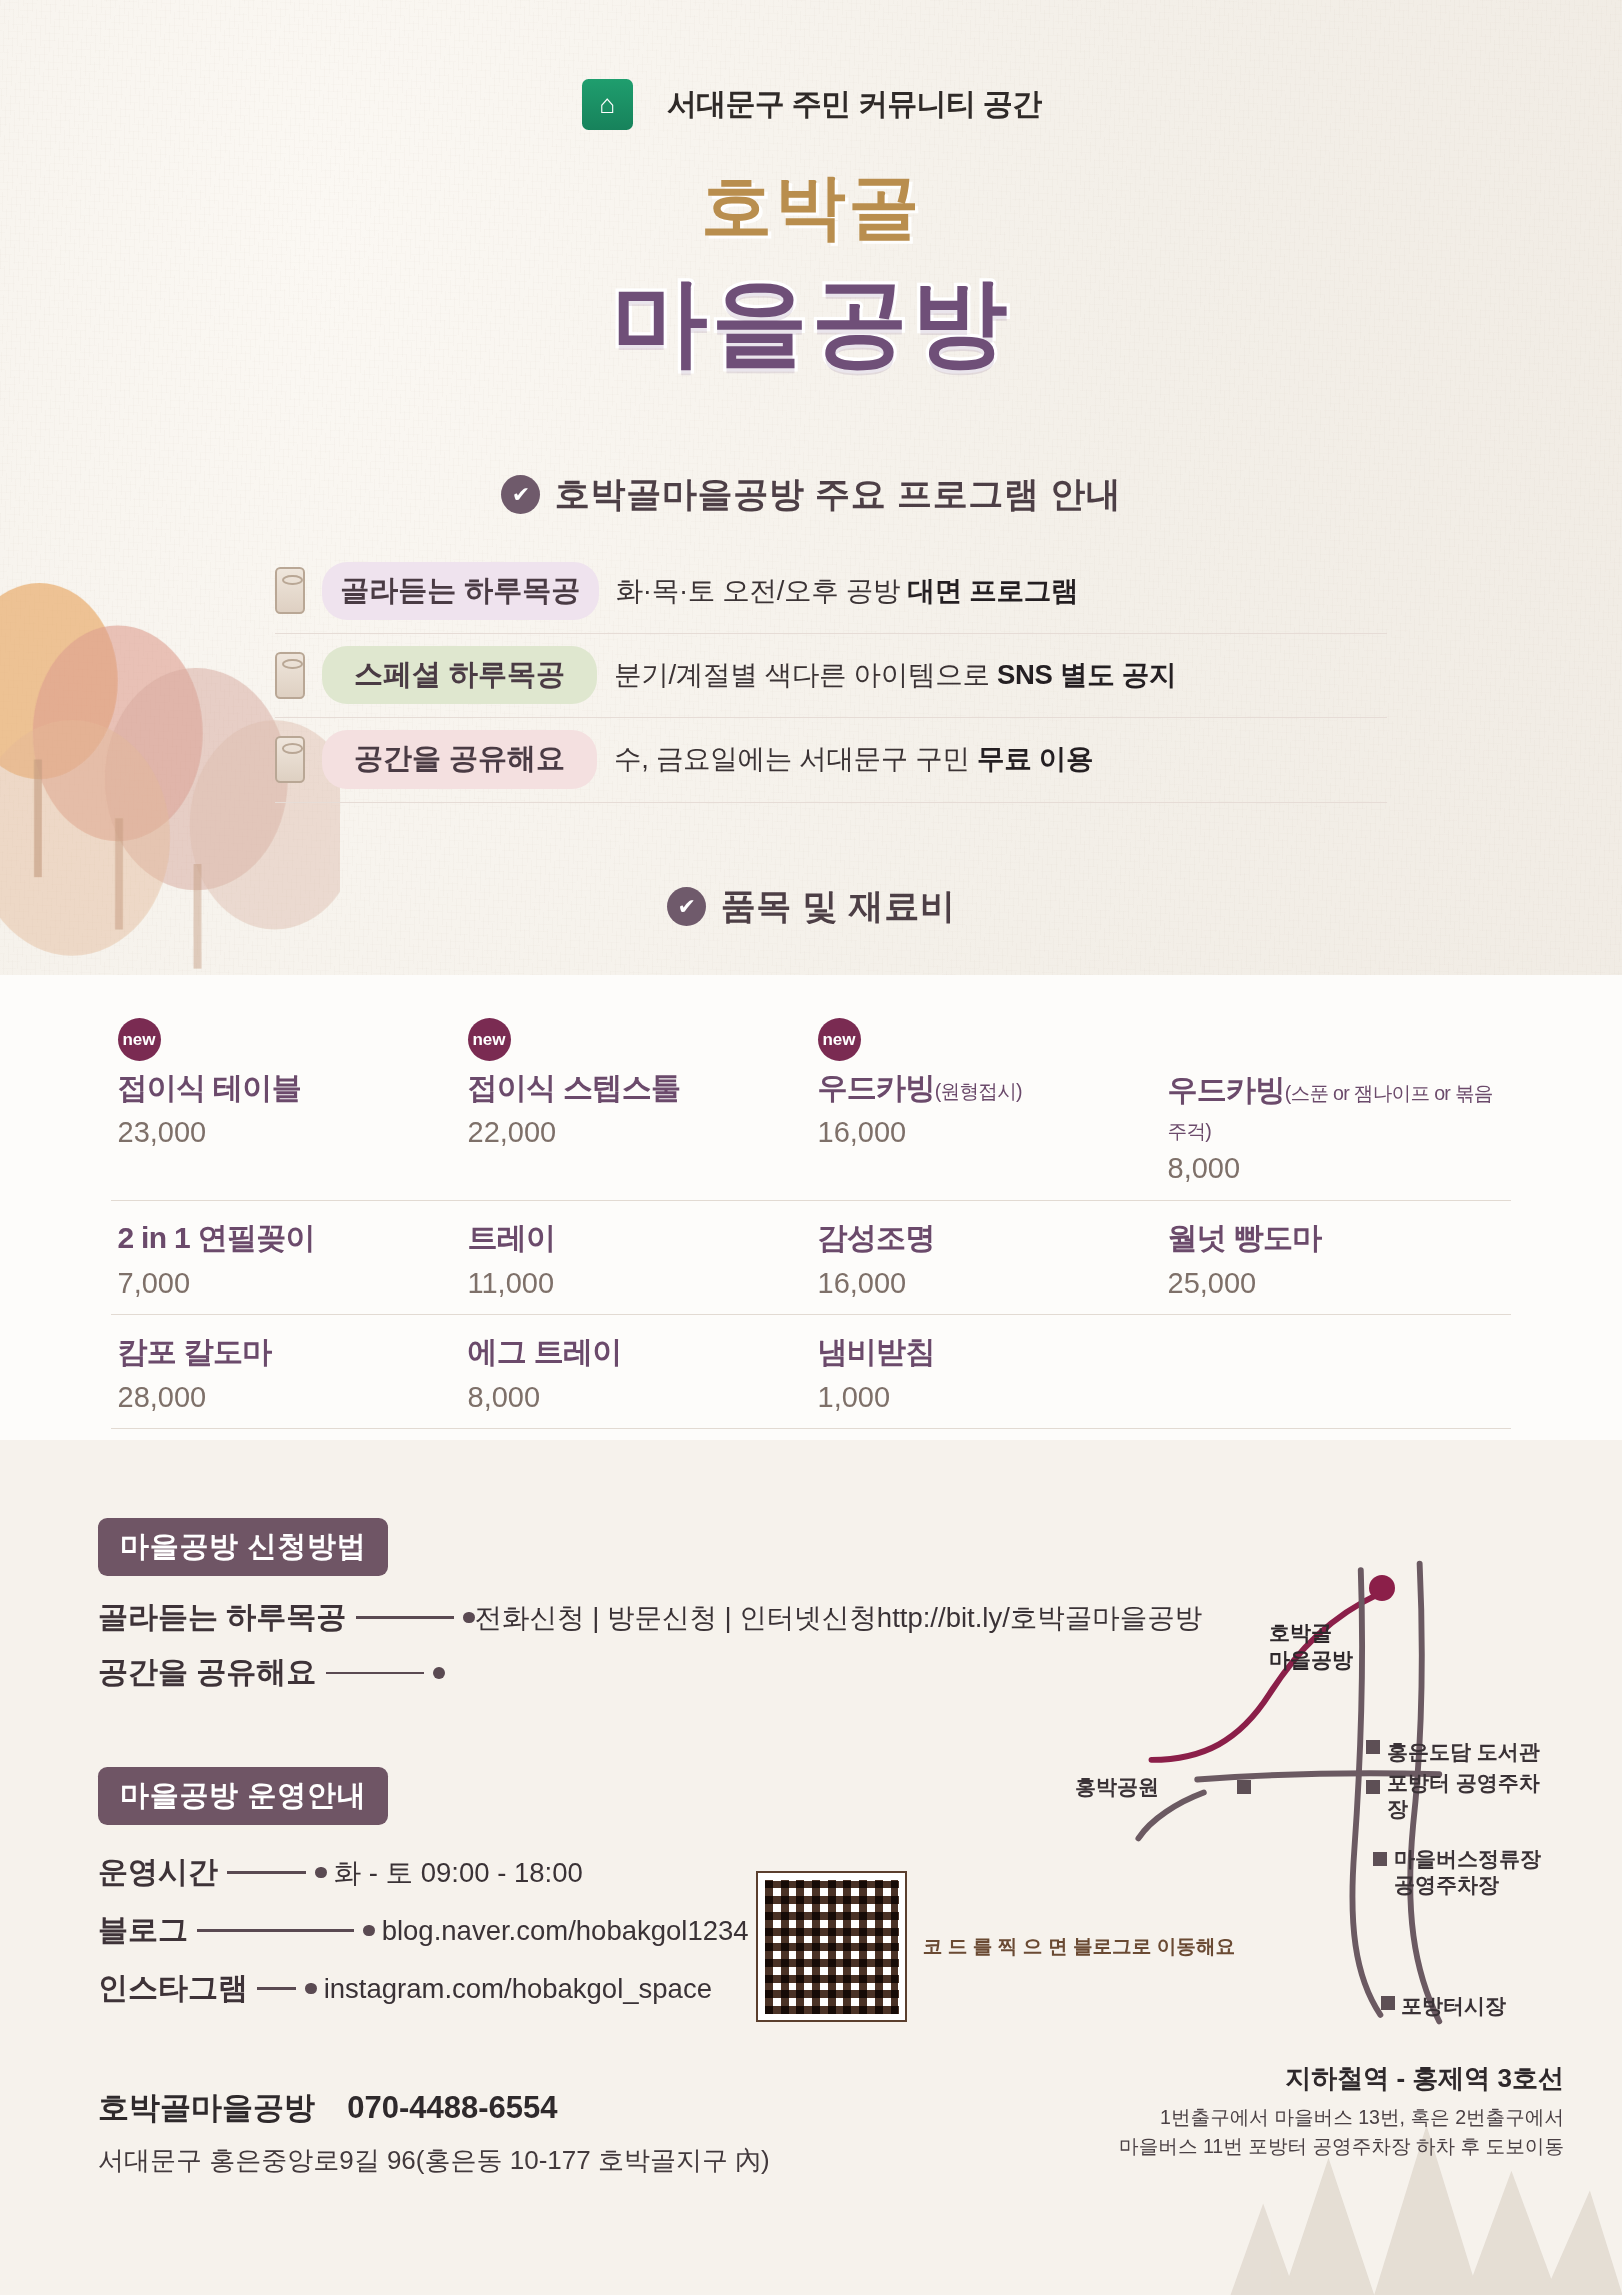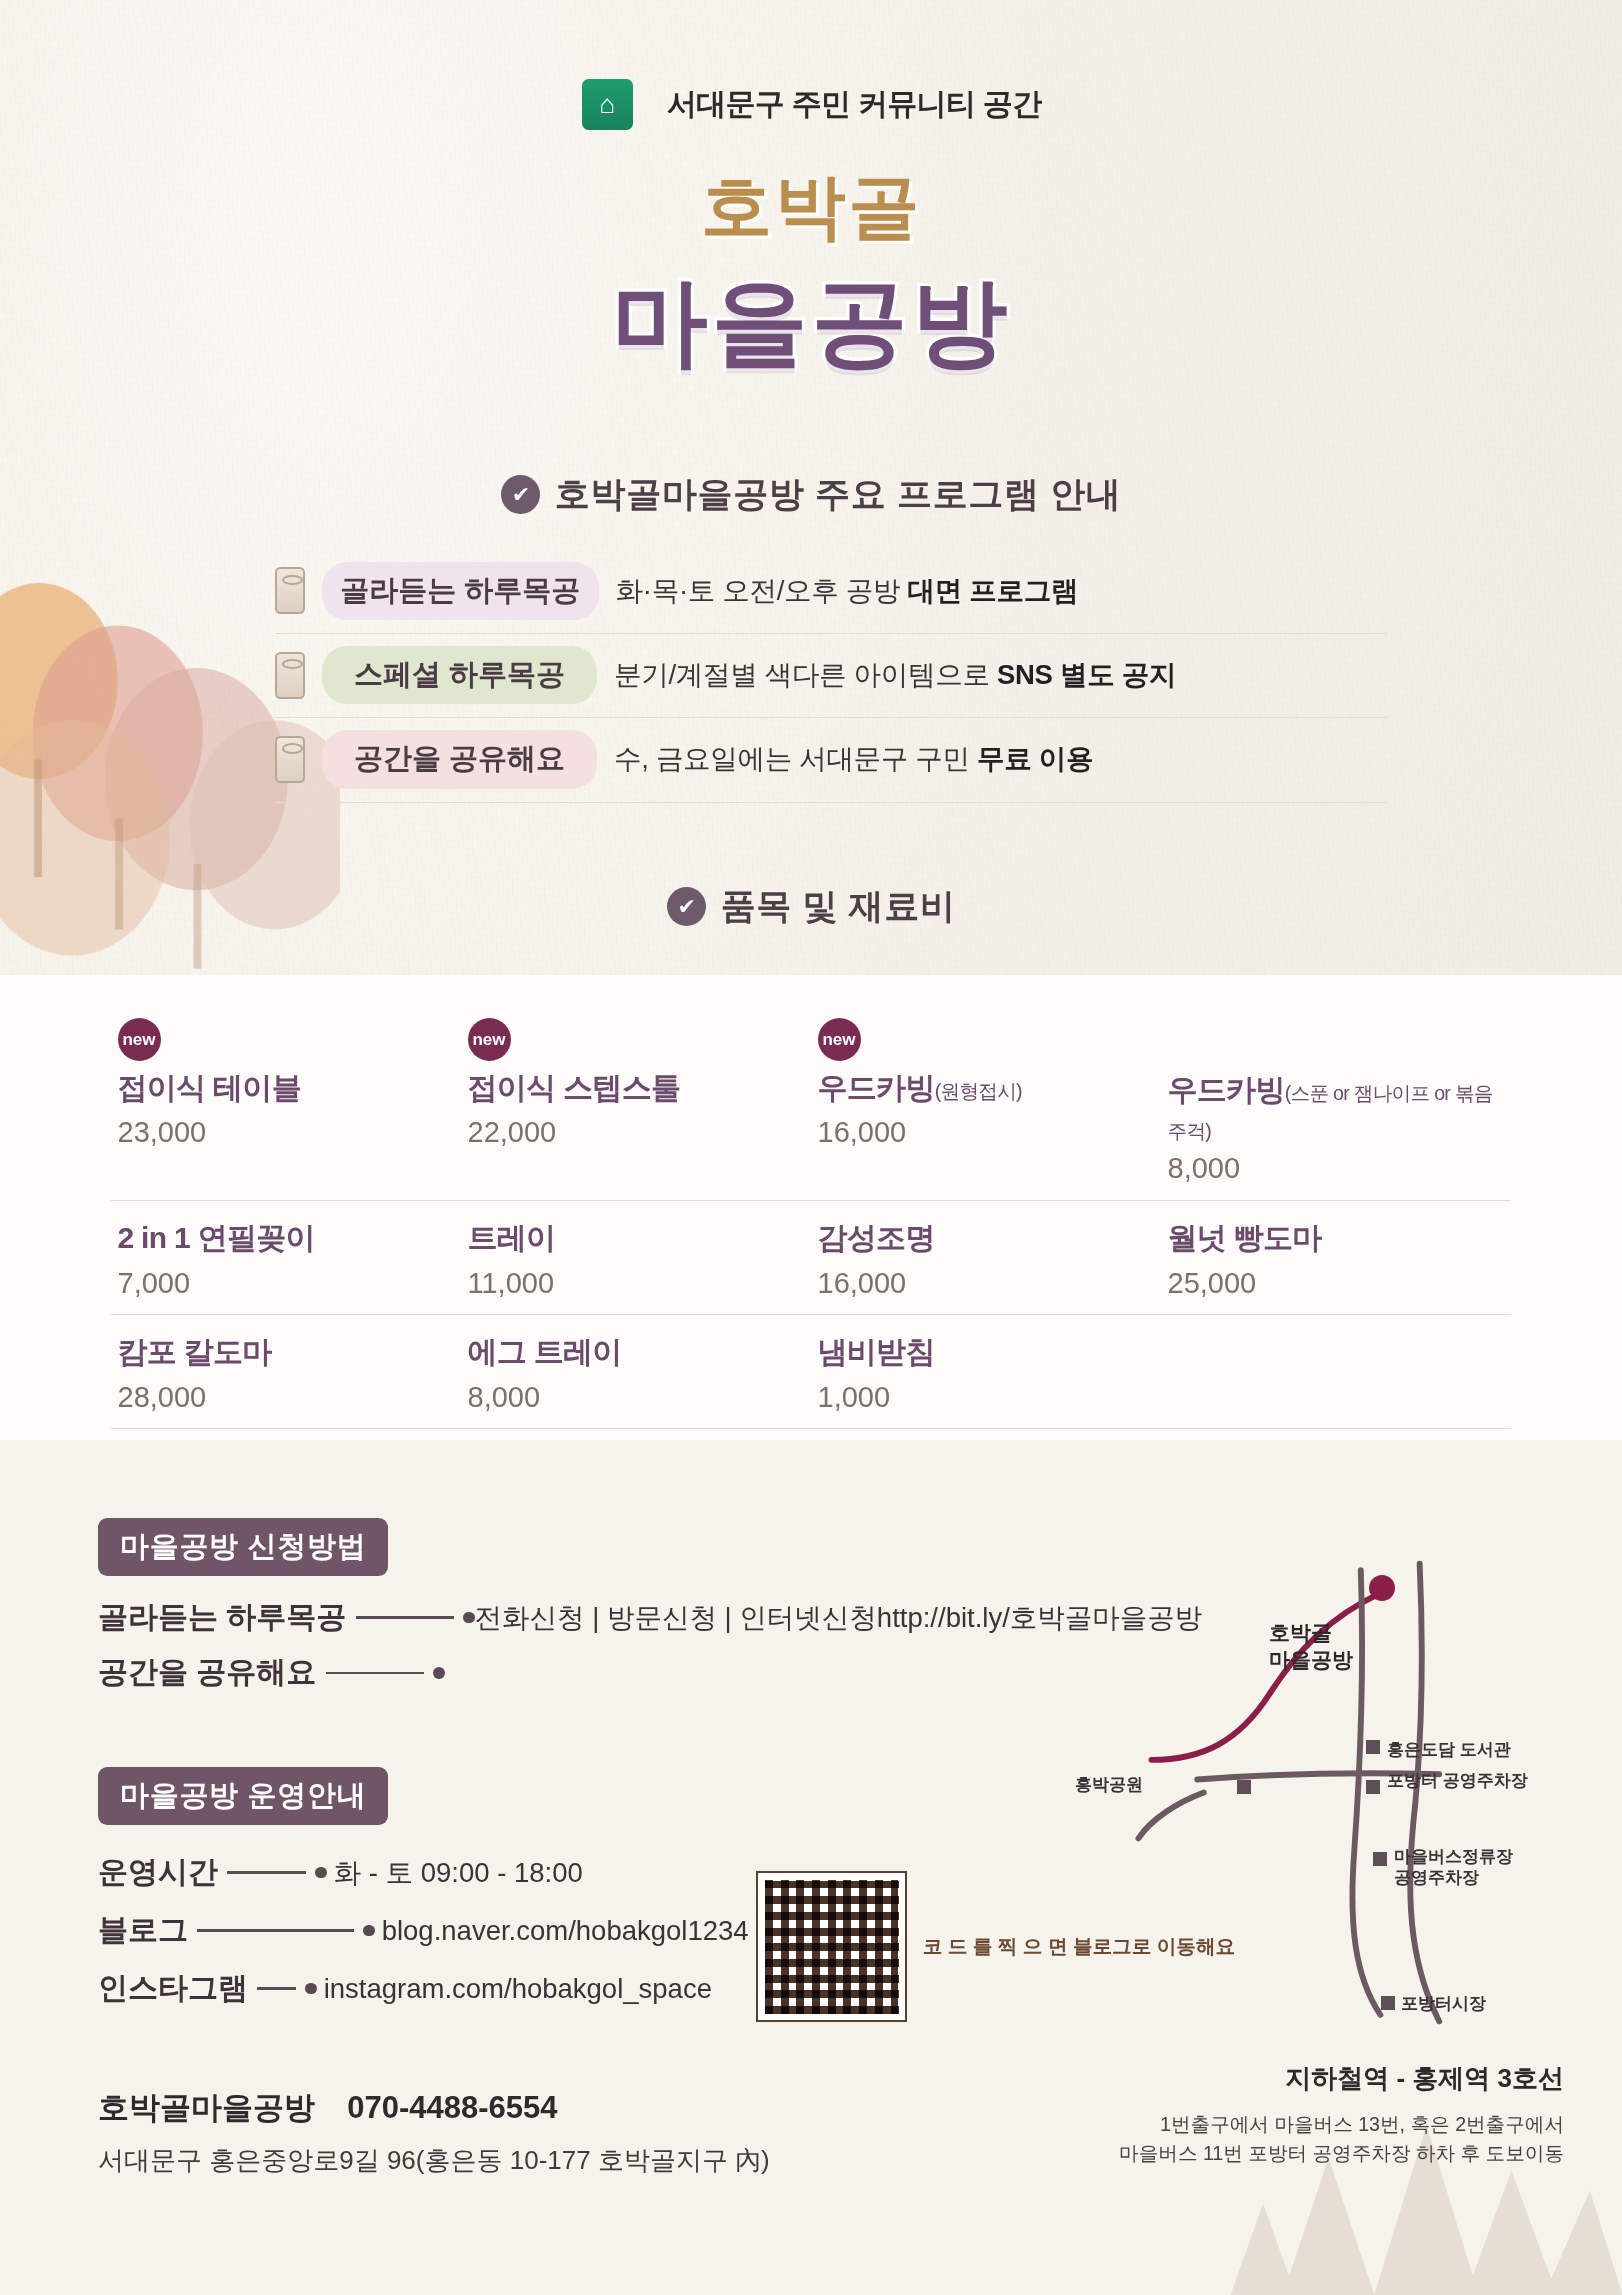--- a/index.html
+++ b/index.html
@@ -180,30 +180,30 @@
   
   .contact { position: absolute; top: 2087px; left: 98px; }
   .contact .line1 { font-size: 31px; font-weight: bold; color: #2f2a2c; }
   .contact .line1 .phone { font-weight: bold; margin-left: 23.6px; }
   .contact .line2 { margin-top: 14.4px; font-size: 26px; color: #42393c; }
 
   
   .map { position: absolute; top: 1544px; left: 1073px; width: 484px; height: 510px; }
   .map svg { position: absolute; inset: 0; }
   .map-label {
-    position: absolute; font-size: 17px; color: #3a3236; font-weight: bold;
+    position: absolute; font-size: 21px; color: #3a3236; font-weight: bold;
     white-space: pre-line; line-height: 1.25;
   }
   .map-sq { position: absolute; width: 14.4px; height: 14.4px; background: #5d4f55; }
   .pin { position: absolute; width: 26px; height: 26px; border-radius: 50%; background: #8b1f49; }
   .map-here { position: absolute; font-size: 21px; font-weight: bold; color: #2e282b; line-height: 1.3; white-space: pre-line; }
 
   .subway { position: absolute; top: 2061px; left: 1047px; width: 517px; text-align: right; }
   .subway .st { font-size: 26px; font-weight: bold; color: #2e282b; }
-  .subway .sd { margin-top: 14px; font-size: 19.6px; color: #4a4044; line-height: 1.5; white-space: pre-line; }
+  .subway .sd { margin-top: 7px; font-size: 19.6px; color: #4a4044; line-height: 1.5; white-space: pre-line; }
 
   
   .trees-left { position: absolute; top: 563px; left: 0; width: 340px; height: 419px; overflow: hidden; }
   .trees-bottom { position: absolute; bottom: 0; right: 0; width: 589px; height: 196px; overflow: hidden; opacity: .55; }
 </style>
 </head>
 <body>
 
 <div class="poster">
   <div class="paper-texture"></div>

